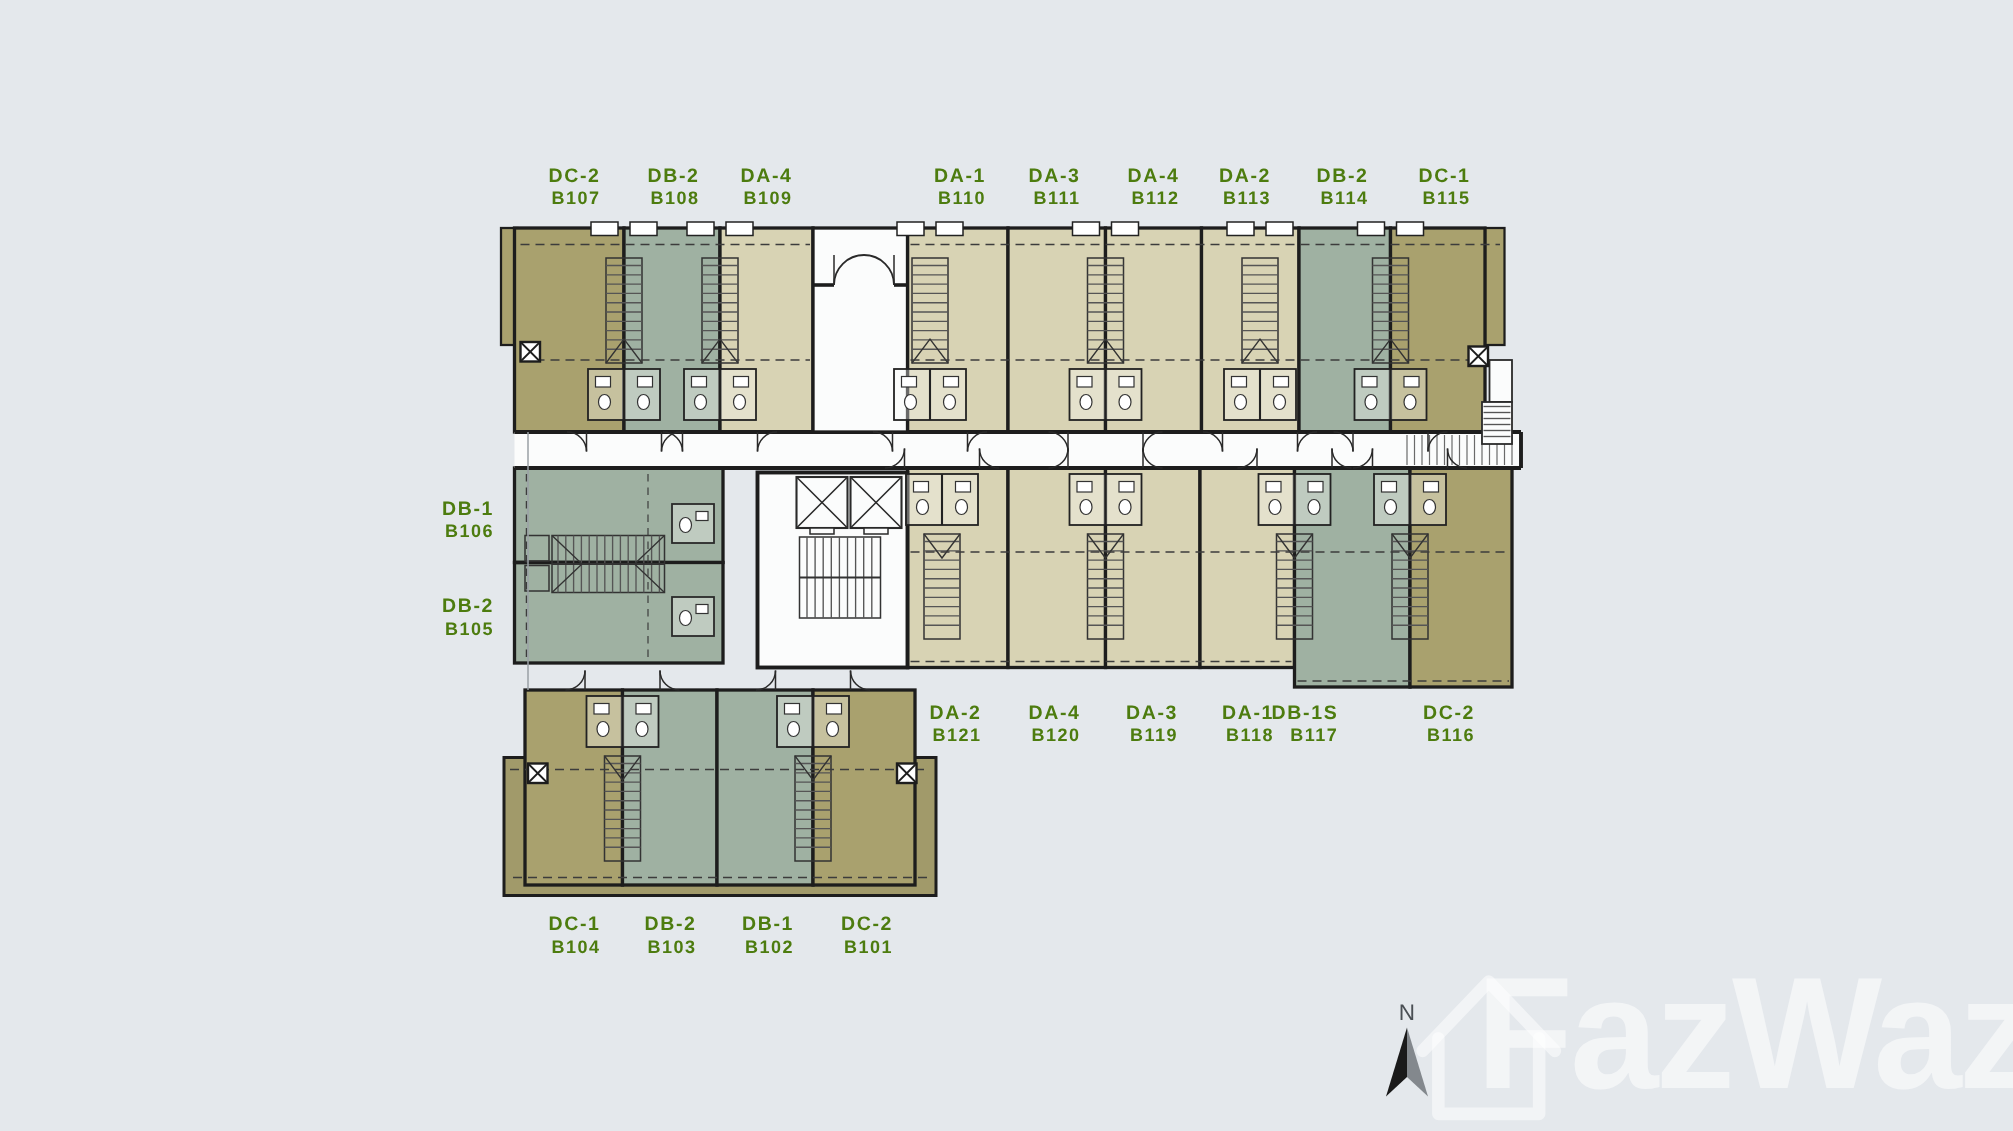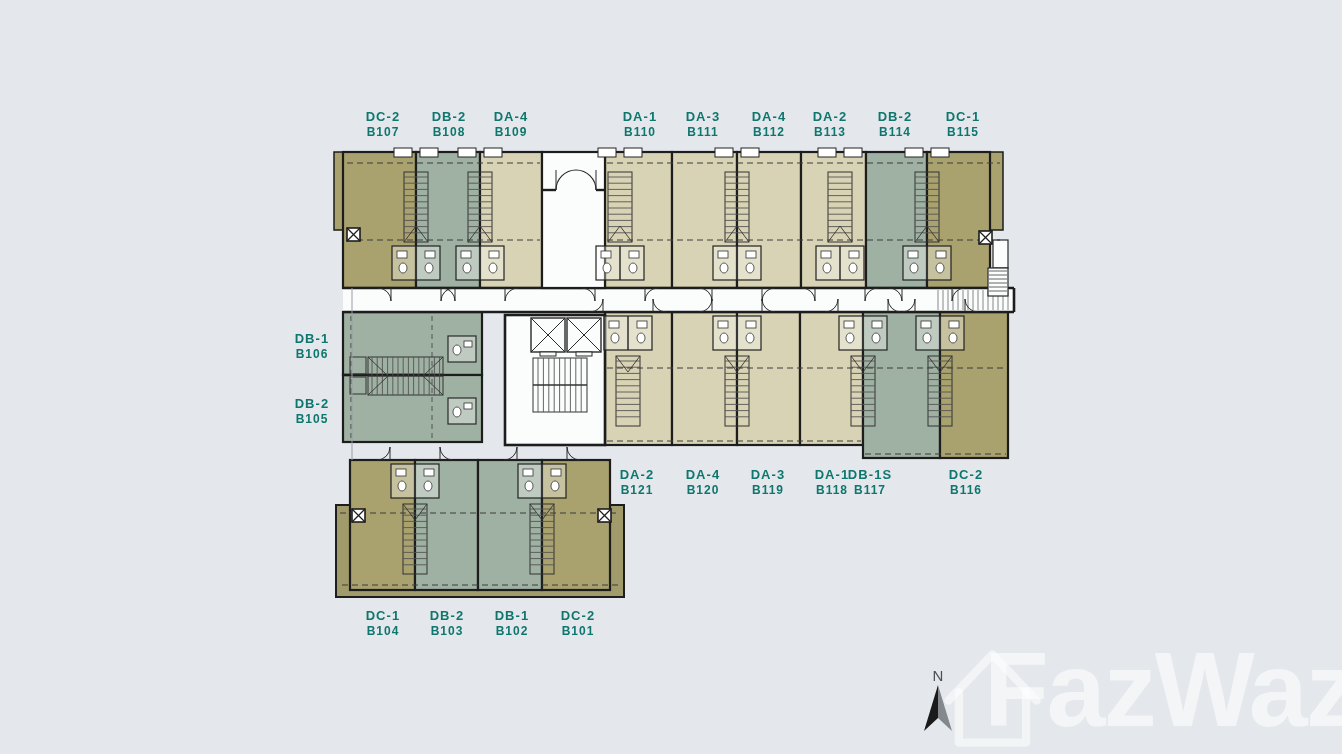--- a/index.html
+++ b/index.html
@@ -3,21 +3,21 @@
 <meta charset="utf-8">
 <style>
   html,body{margin:0;padding:0;background:#e4e8ec;}
   .stage{position:relative;width:1342px;height:754px;background:#e4e8ec;overflow:hidden;
          font-family:"Liberation Sans","DejaVu Sans",sans-serif;}
   #plan-svg{position:absolute;left:0;top:0;z-index:1;}
   .wm-text{position:absolute;left:984px;top:636px;z-index:2;font-size:106px;font-weight:bold;
            letter-spacing:-2px;color:rgba(255,255,255,0.55);white-space:nowrap;line-height:1;}
   .wm-house{position:absolute;left:940px;top:646px;z-index:2;}
   #labels{position:absolute;left:0;top:0;width:100%;height:100%;z-index:4;}
-  .unit-label{position:absolute;transform:translateX(-50%);text-align:center;color:#0f766e;line-height:1.12;}
+  .unit-label{position:absolute;transform:translateX(-50%);text-align:right;color:#4d7c0f;line-height:1.12;}
   .unit-label .model{display:block;font-size:13px;font-weight:bold;letter-spacing:1.1px;}
   .unit-label .num{display:block;font-size:12px;font-weight:bold;letter-spacing:1px;margin-top:1px;}
   .titleblock{position:absolute;z-index:3;}
   .north-n{position:absolute;left:921px;top:667px;width:34px;text-align:center;
            font-size:15px;color:#4a4f54;font-weight:normal;z-index:3;}
   .north-arrow{position:absolute;left:921px;top:684px;z-index:3;}
 </style>
 </head>
 <body>
 

